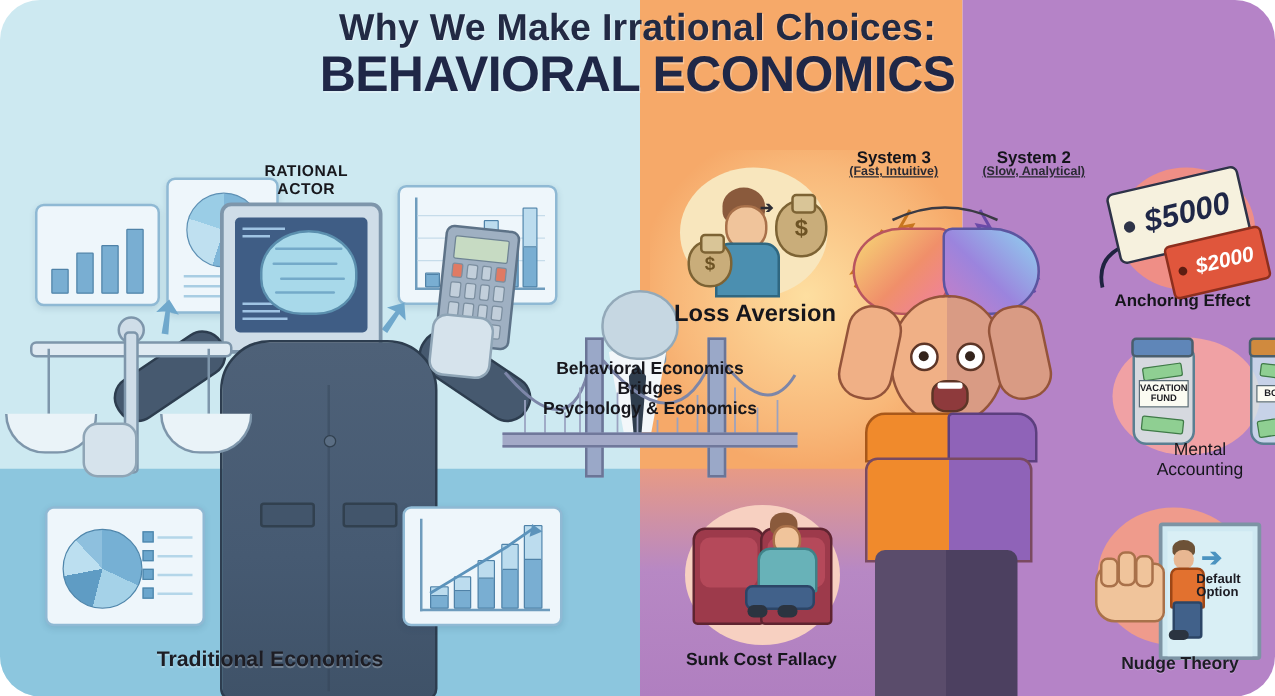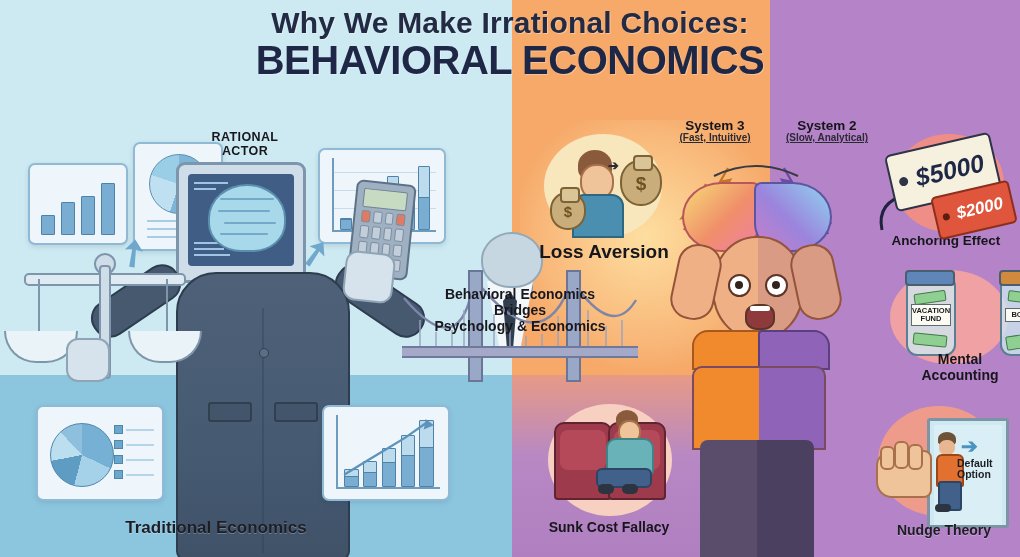--- a/index.html
+++ b/index.html
@@ -1,17 +1,17 @@
 <!DOCTYPE html>
 <html><head>
 <meta charset="utf-8">
 <style>
   html,body{margin:0;padding:0;background:#fff;}
   body{font-family:"Liberation Sans",sans-serif;}
-  #poster{position:relative;width:1020px;height:557px;overflow:hidden;}
+  #poster{position:relative;width:1020px;height:557px;overflow:hidden;border-radius:32px;}
 
   
   .panel{position:absolute;top:0;bottom:0;}
   #panel-left{left:0;width:512px;background:#cde9f1;}
   #panel-left-lower{position:absolute;left:0;top:375px;width:512px;height:182px;background:#8cc6de;}
   #panel-mid{left:512px;width:258px;background:#f6a969;}
   #panel-mid-lower{position:absolute;left:512px;top:375px;width:258px;height:182px;
       background:linear-gradient(180deg,#e79a85 0%,#b788c4 45%,#b07fc0 100%);}
   #panel-right{left:770px;width:250px;background:#b583c7;}
 
@@ -417,21 +417,21 @@
       <div>VACATION</div>
       <div>FUND</div>
     </div>
   </div>
   <div class="jar" style="left:1000px;">
     <div class="jar-lid" style="background:#d08a3e;"></div>
     <div class="cash" style="left:6px;top:12px;width:30px;height:9px;transform:rotate(7deg);"></div>
     <div class="cash" style="left:4px;bottom:6px;width:34px;height:12px;transform:rotate(-9deg);"></div>
     <div class="jar-tag" style="top:28px;">BONUS</div>
   </div>
-  <div style="position:absolute;left:900px;top:352px;width:120px;text-align:center;font-weight:bold;font-size:14px;color:#16161c;line-height:1.12;">
+  <div style="position:absolute;left:900px;top:352px;width:120px;text-align:center;font-weight:normal;font-size:14px;color:#16161c;line-height:1.12;">
     <div>Mental</div>
     <div>Accounting</div>
   </div>
 
   <div class="concept" style="left:534px;top:404px;width:150px;height:148px;">
     <div class="circle" style="left:14px;top:0;width:124px;height:112px;background:#f7d0c1;"></div>
     <div class="seat" style="left:20px;top:18px;width:54px;height:74px;">
       <div style="position:absolute;left:4px;top:6px;right:4px;height:40px;background:#b5495a;border-radius:8px;"></div>
     </div>
     <div class="seat" style="left:74px;top:18px;width:54px;height:74px;">

